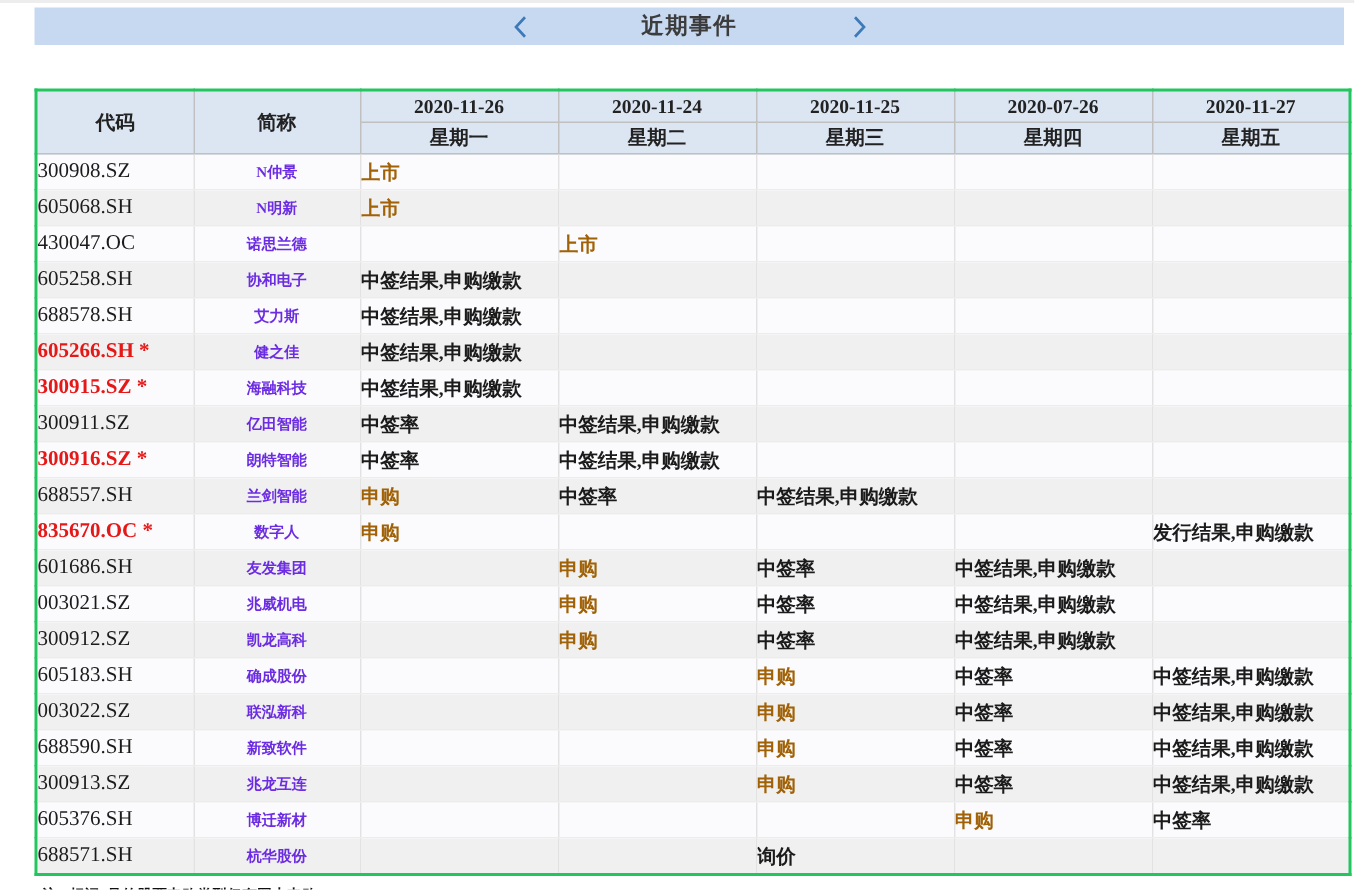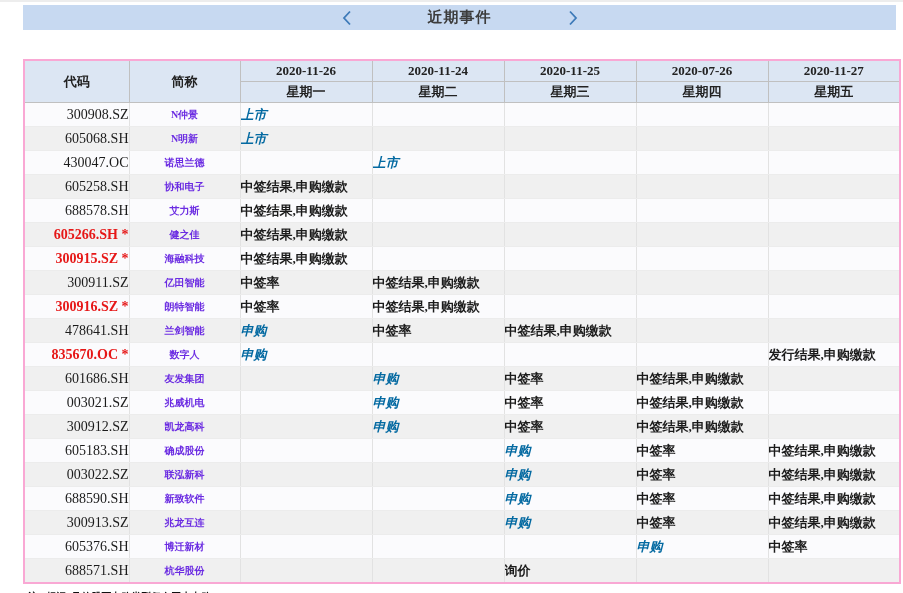--- a/index.html
+++ b/index.html
@@ -21,43 +21,43 @@
     position:absolute;top:0;height:25px;width:22px;
     display:flex;align-items:center;justify-content:center;
     background:none;border:none;padding:0;cursor:pointer;
   }
   .chev-left{left:calc(50% - 124px);}
   .chev-right{right:calc(50% - 124px);}
   .chev svg{display:block;}
 
   table.events{
     width:864px;border-collapse:collapse;table-layout:fixed;
-    border:2px solid #f9a8d4;font-size:13px;margin-top:29px;
+    border:2px solid #22c55e;font-size:13px;margin-top:29px;
   }
   table.events col.c-code{width:105px;}
   table.events col.c-name{width:111px;}
   table.events col.c-day{width:132px;}
 
   table.events thead th{
     background:#dce6f3;color:#222;font-weight:bold;font-size:13px;
     border:1px solid #c0c0c0;height:20px;padding:0;text-align:center;
     font-family:"Liberation Serif","DejaVu Serif",serif;
   }
   table.events tbody td{
     height:23px;padding:0;border-right:1px solid #e2e2e2;
     border-bottom:1px solid #ececec;white-space:nowrap;overflow:hidden;
   }
   table.events tbody tr:nth-child(odd){background:#fbfbfd;}
   table.events tbody tr:nth-child(even){background:#f0f0f0;}
 
-  td.code{text-align:right;color:#1b1b1b;font-size:14px;}
+  td.code{text-align:left;color:#1b1b1b;font-size:14px;}
   td.code.red-code{color:#e61717;font-weight:bold;}
   td.name{text-align:center;color:#6b2ce2;font-weight:bold;font-size:10px;cursor:pointer;}
   td.event{text-align:left;padding-left:6px;color:#1b1b1b;font-weight:bold;font-size:13px;}
-  td.event.red-event{color:#0369a1;font-style:italic;}
+  td.event.red-event{color:#a16207;}
 
   .footnote{
     margin:6px 0 0 5px;font-size:10px;font-weight:bold;color:#101010;
   }
 </style>
 </head>
 <body>
 
 <div class="top-strip"></div>
 
@@ -185,21 +185,21 @@
         <tr>
           <td class="code red-code">300916.SZ *</td>
           <td class="name">朗特智能</td>
           <td class="event">中签率</td>
           <td class="event">中签结果,申购缴款</td>
           <td class="event"></td>
           <td class="event"></td>
           <td class="event"></td>
         </tr>
         <tr>
-          <td class="code">478641.SH</td>
+          <td class="code">688557.SH</td>
           <td class="name">兰剑智能</td>
           <td class="event red-event">申购</td>
           <td class="event">中签率</td>
           <td class="event">中签结果,申购缴款</td>
           <td class="event"></td>
           <td class="event"></td>
         </tr>
         <tr>
           <td class="code red-code">835670.OC *</td>
           <td class="name">数字人</td>

